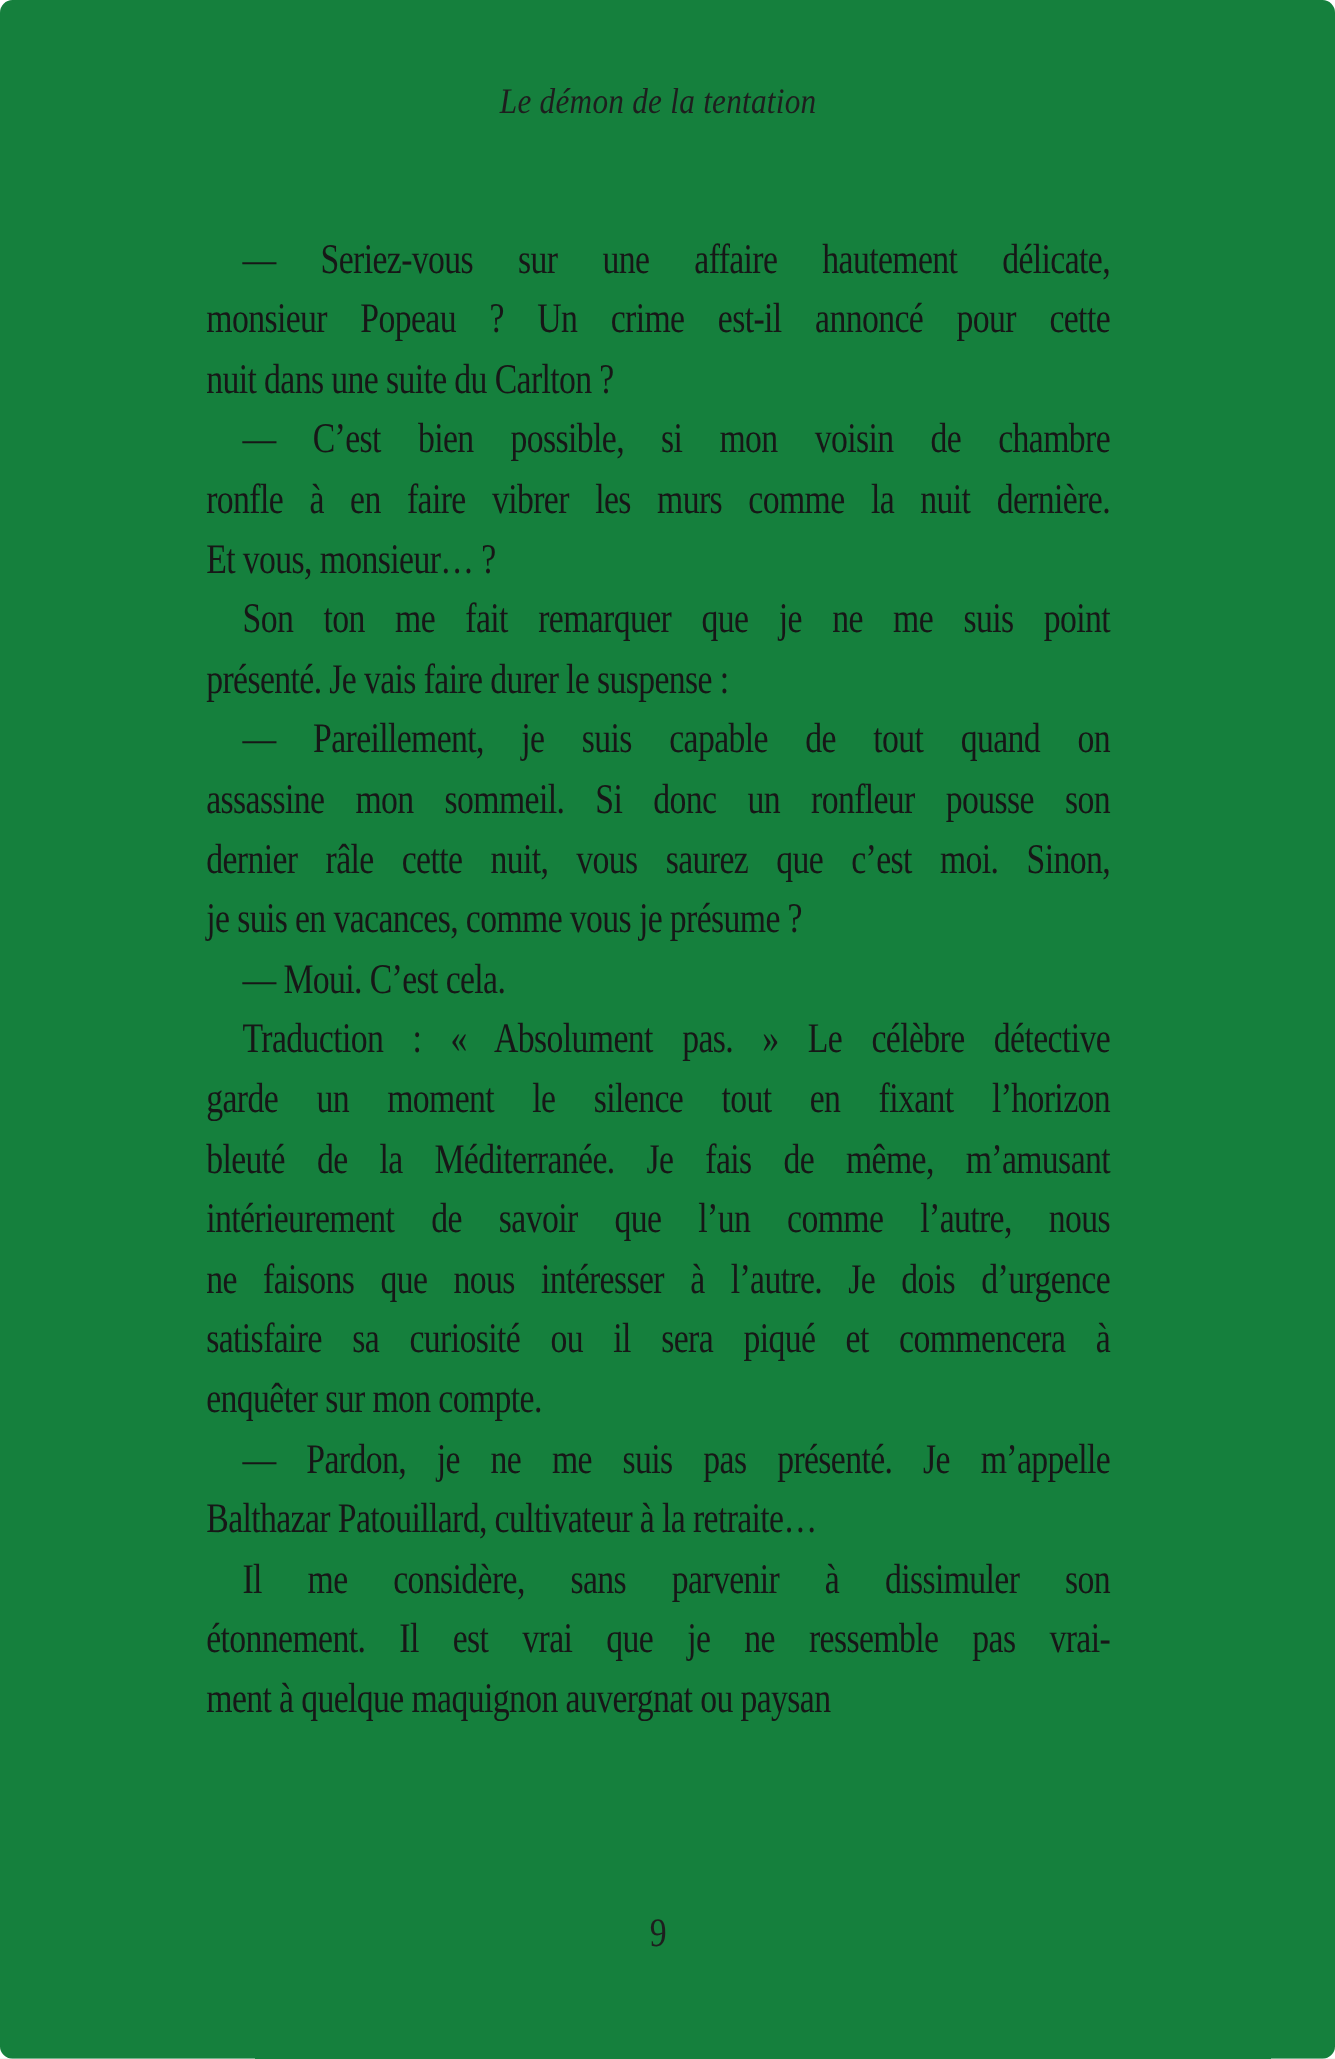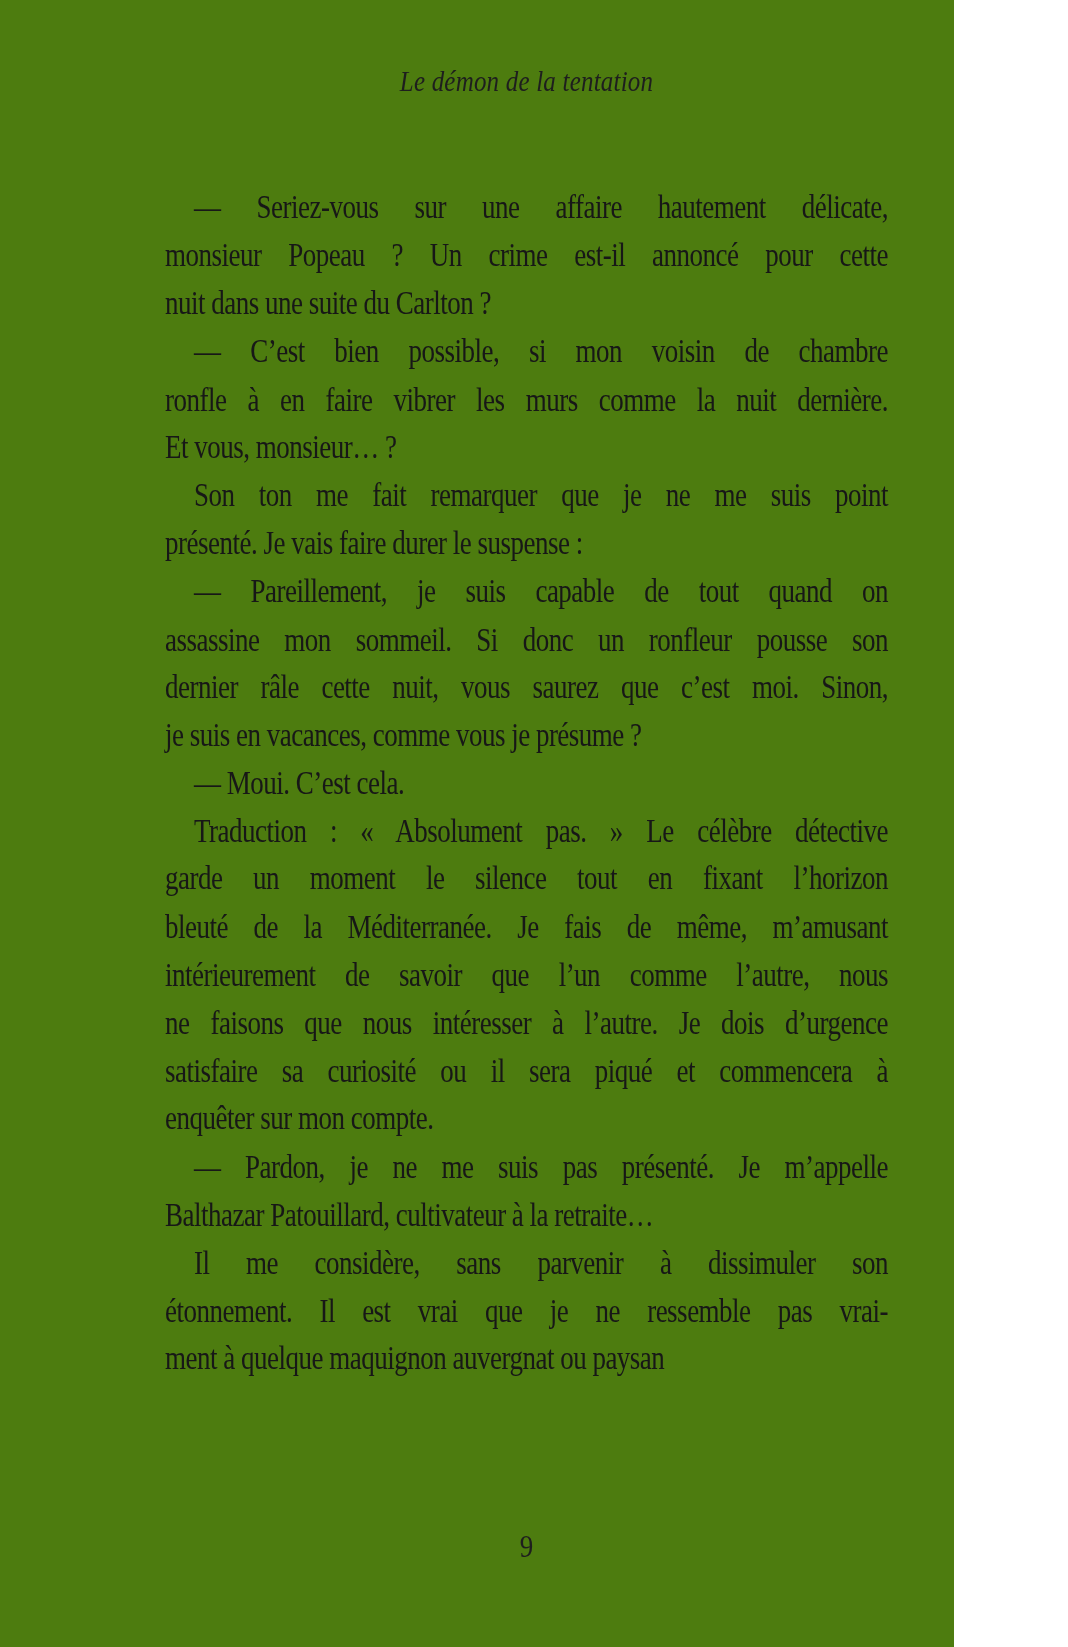--- a/index.html
+++ b/index.html
@@ -3,25 +3,26 @@
 <meta charset="utf-8">
 <style>
   html, body {
     margin: 0;
     padding: 0;
     background: #ffffff;
     font-family: "Liberation Serif", "DejaVu Serif", serif;
   }
   .page {
     position: relative;
-    width: 954px;
+    width: 1068px;
     height: 1647px;
-    background: #4d7c0f;
+    background: #15803d;
     color: #1b1b1b;
     overflow: hidden;
+    border-radius: 10px;
   }
   .running-header {
     position: absolute;
     left: 165px;
     top: 66px;
     width: 723px;
     text-align: center;
     font-style: italic;
     font-size: 25px;
     letter-spacing: 0.2px;

